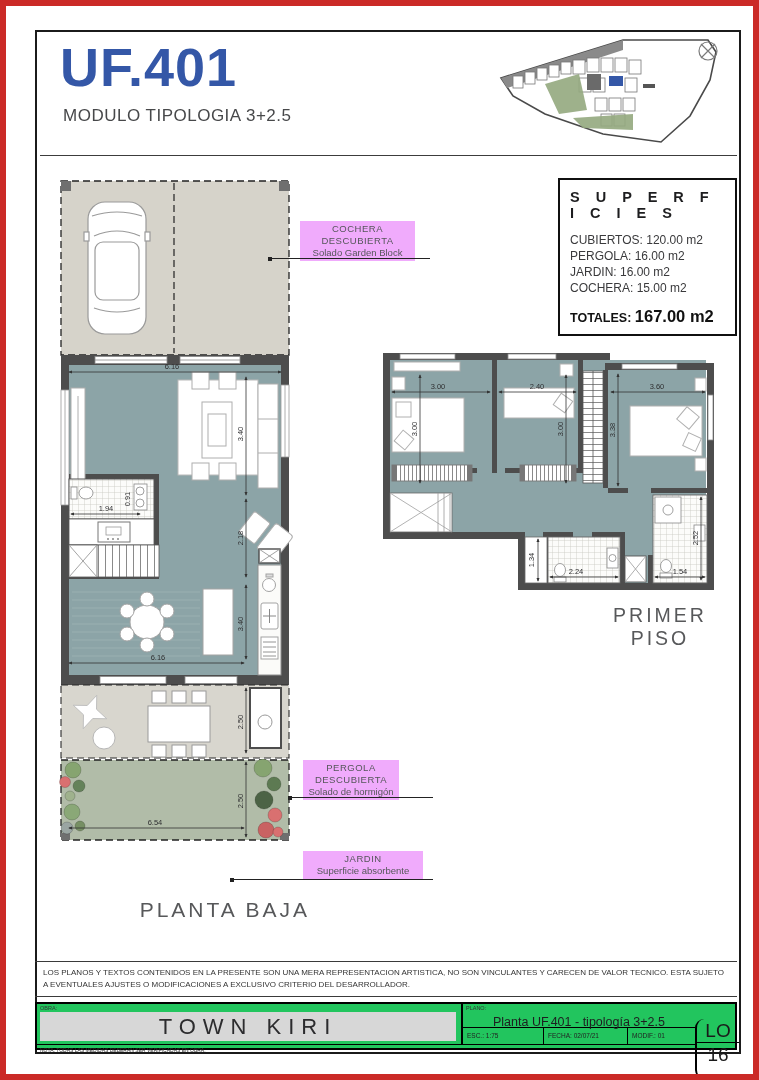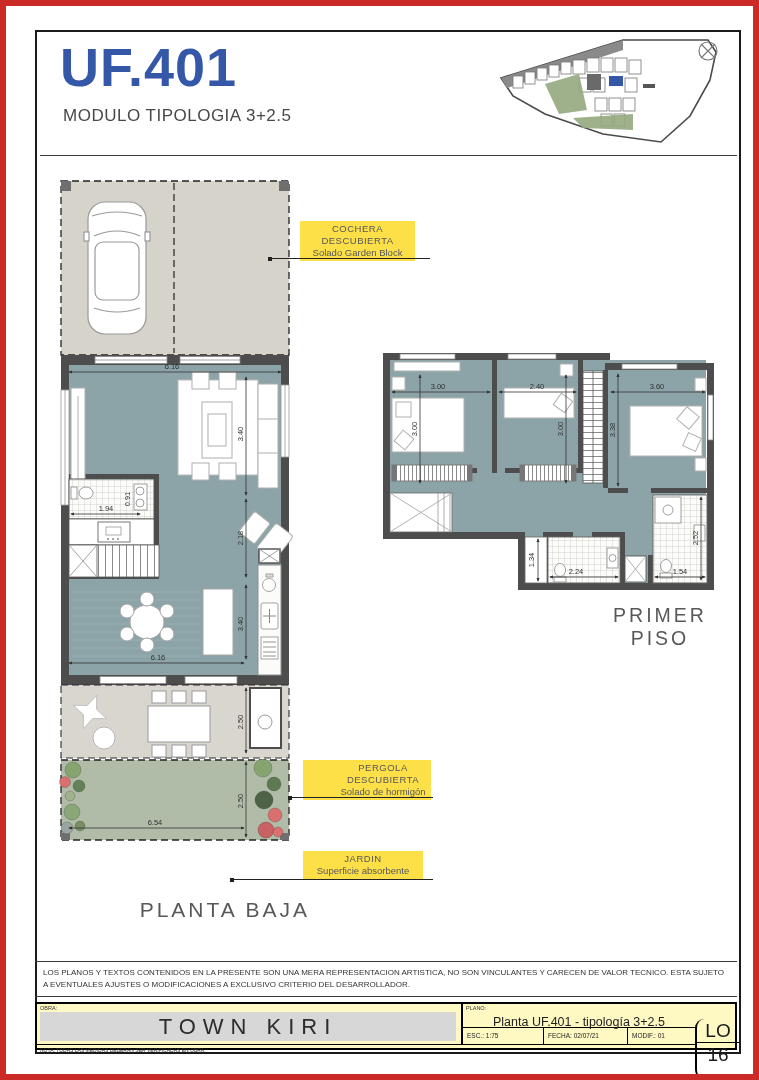--- a/index.html
+++ b/index.html
@@ -10,28 +10,28 @@
   .abs{position:absolute;}
   .title{left:60px;top:36px;font-size:54px;font-weight:bold;color:#3457a7;letter-spacing:1px;}
   .subtitle{left:63px;top:106px;font-size:17px;color:#47484a;letter-spacing:.5px;text-align:center;}
   .header-rule{left:40px;top:155px;width:697px;border-top:1.6px solid #3c3c3c;height:0;}
   .sup-box{left:558px;top:178px;width:179px;height:158px;border:2px solid #101010;background:#fff;
            box-sizing:border-box;padding:9px 10px;}
   .sup-title{font-size:14.5px;font-weight:bold;letter-spacing:6px;color:#1d1d1f;}
   .sup-items{margin-top:11px;font-size:12px;line-height:1.34;color:#3a3a3c;}
   .sup-total{margin-top:11px;font-size:12.5px;font-weight:bold;color:#111;}
   .sup-total b{font-size:16.5px;}
-  .lbl{background:#fde047;color:#55565a;text-align:center;font-size:9.5px;line-height:1.25;padding:2px 0;}
+  .lbl{background:#f0abfc;color:#55565a;text-align:center;font-size:9.5px;line-height:1.25;padding:2px 0;}
   .lbl .big{letter-spacing:.5px;}
   .leader{height:0;border-top:1.2px solid #222;}
   .leader .dot{position:absolute;left:-2px;top:-2.5px;width:4px;height:4px;background:#222;}
   .plan-label{color:#57585a;letter-spacing:3px;font-size:21px;}
   .disclaimer{left:35px;top:961px;width:702px;border-top:1.4px solid #3a3a3a;border-bottom:1.4px solid #3a3a3a;
               box-sizing:border-box;padding:5px 8px 5px 8px;font-size:8px;line-height:1.5;color:#333;}
-  .tblock{left:35px;top:1002px;width:702px;height:48px;border:2.5px solid #000;background:#fef9c3;box-sizing:border-box;}
+  .tblock{left:35px;top:1002px;width:702px;height:48px;border:2.5px solid #000;background:#22c55e;box-sizing:border-box;}
   .tb-left{position:absolute;left:0;top:0;width:424px;height:40px;}
   .tb-obra{position:absolute;left:3px;top:1px;font-size:5.5px;color:#333;}
   .tb-gray{position:absolute;left:3px;top:8px;width:416px;height:29px;background:#d7d7d7;
            display:flex;align-items:center;justify-content:center;font-size:22px;letter-spacing:7px;color:#2c2c2e;}
   .tb-mid{position:absolute;left:424px;top:0;width:234px;height:40px;border-left:2px solid #000;box-sizing:border-box;}
   .tb-row1{position:absolute;left:0;top:0;right:0;height:23px;border-bottom:1.5px solid #000;}
   .tb-plano{position:absolute;left:3px;top:1px;font-size:5.5px;color:#333;}
   .tb-plano-title{position:absolute;left:0;right:0;top:11px;text-align:center;font-size:12.5px;color:#1e1e20;}
   .tb-row2{position:absolute;left:0;top:23px;right:0;height:17px;display:flex;}
   .tb-cell{box-sizing:border-box;font-size:6.5px;color:#222;padding:5px 0 0 4px;}
@@ -80,20 +80,33 @@
     <polygon points="90,100 150,96 150,112 100,110" fill="#93a87e" opacity="0.9"></polygon>
     <rect x="104" y="56" width="14" height="16" fill="#6a6a6a"></rect>
     <rect x="126" y="58" width="14" height="10" fill="#3457a7"></rect>
     <rect x="160" y="66" width="12" height="4" fill="#555"></rect>
     <g>
       <circle cx="225" cy="33" r="9" fill="none" stroke="#7a7a7a" stroke-width="1.2"></circle>
       <path d="M218,26 L232,40 M232,26 L218,40" stroke="#7a7a7a" stroke-width="1.2"></path>
     </g>
   </svg>
 
+  <div class="abs sup-box">
+    <div class="sup-title">S U P E R F I C I E S</div>
+    <div class="sup-items">
+      <div>CUBIERTOS: 120.00 m2</div>
+      <div>PERGOLA: 16.00 m2</div>
+      <div>JARDIN: 16.00 m2</div>
+      <div>COCHERA: 15.00 m2</div>
+    </div>
+    <div class="sup-total">
+      <span>TOTALES:</span>
+      <b>167.00 m2</b>
+    </div>
+  </div>
 
   <svg class="abs" style="left:55px;top:175px;" width="250" height="750" viewBox="55 175 250 750">
     <defs>
       <pattern id="tileA" width="6" height="6" patternUnits="userSpaceOnUse">
         <rect width="6" height="6" fill="#fcfcfa"></rect>
           <path d="M6,0H0V6" fill="none" stroke="#c8c8c2" stroke-width="0.8"></path>
       </pattern>
       <pattern id="vhA" width="7" height="8" patternUnits="userSpaceOnUse">
         <rect width="7" height="8" fill="#fff"></rect>
           <line x1="0.5" y1="0" x2="0.5" y2="8" stroke="#8a8a8a" stroke-width="1"></line>
@@ -409,21 +422,21 @@
 
   <div class="abs lbl" style="left:300px;top:221px;width:115px;">
     <div class="big">COCHERA</div>
     <div class="big">DESCUBIERTA</div>
     <div>Solado Garden Block</div>
   </div>
   <div class="abs leader" style="left:270px;top:258px;width:160px;">
       <span class="dot"></span>
     </div>
 
-  <div class="abs lbl" style="left:303px;top:760px;width:96px;padding-left:32px;">
+  <div class="abs lbl" style="left:303px;top:760px;width:96px;">
     <div class="big">PERGOLA</div>
     <div class="big">DESCUBIERTA</div>
     <div>Solado de hormigón</div>
   </div>
   <div class="abs leader" style="left:290px;top:797px;width:143px;">
       <span class="dot"></span>
     </div>
 
   <div class="abs lbl" style="left:303px;top:851px;width:120px;">
     <div class="big">JARDIN</div>

